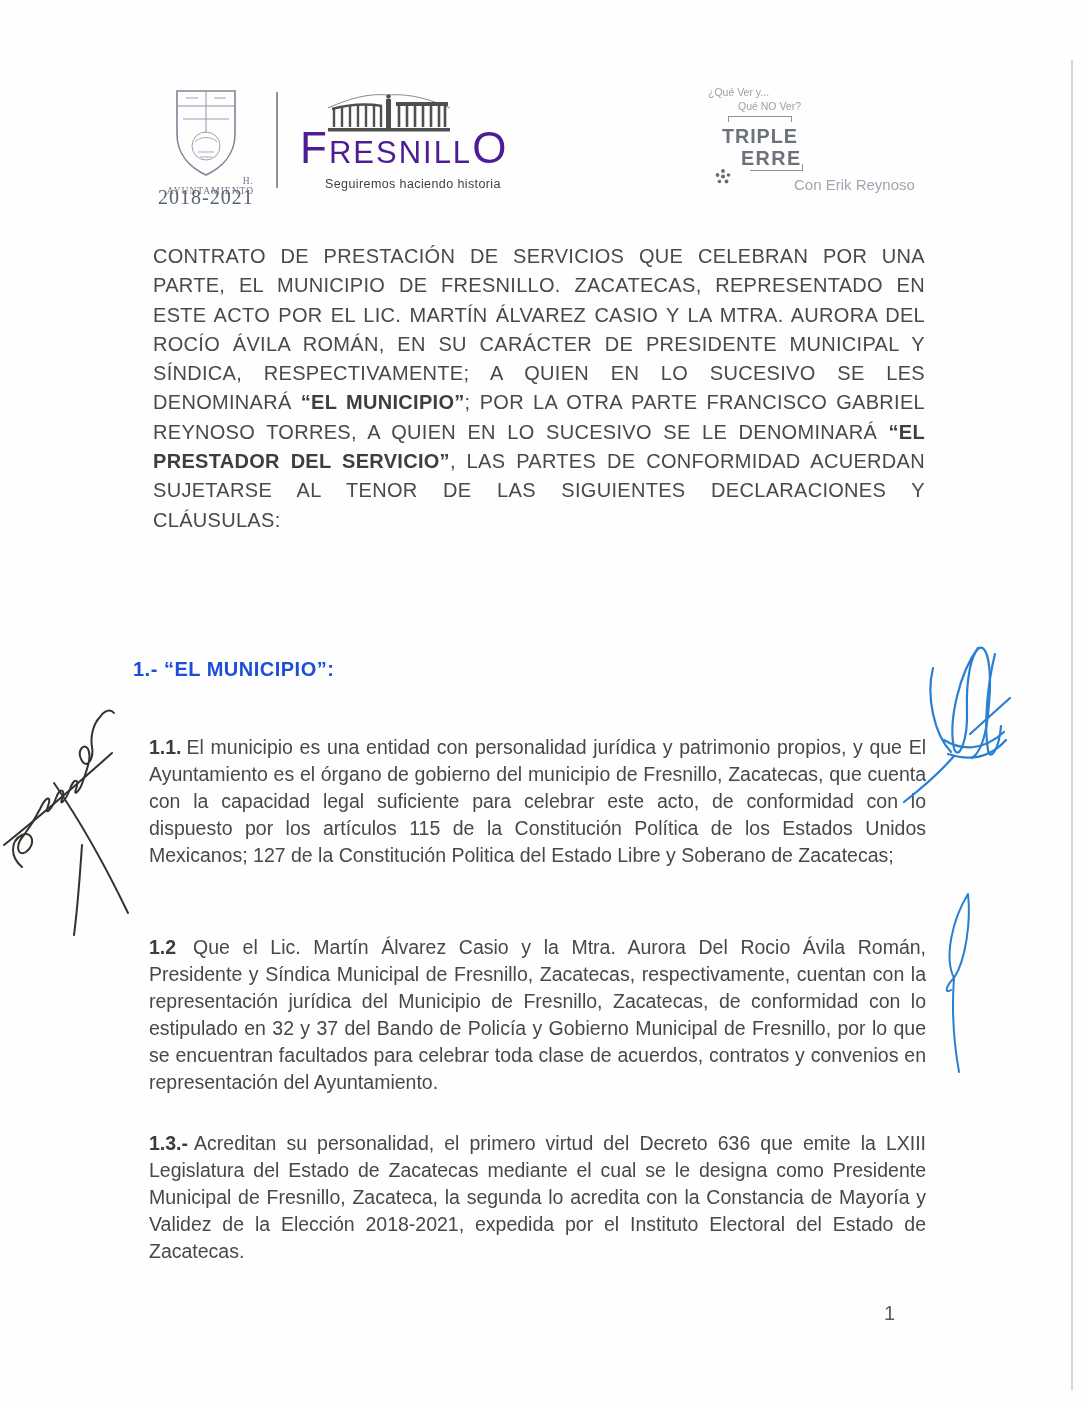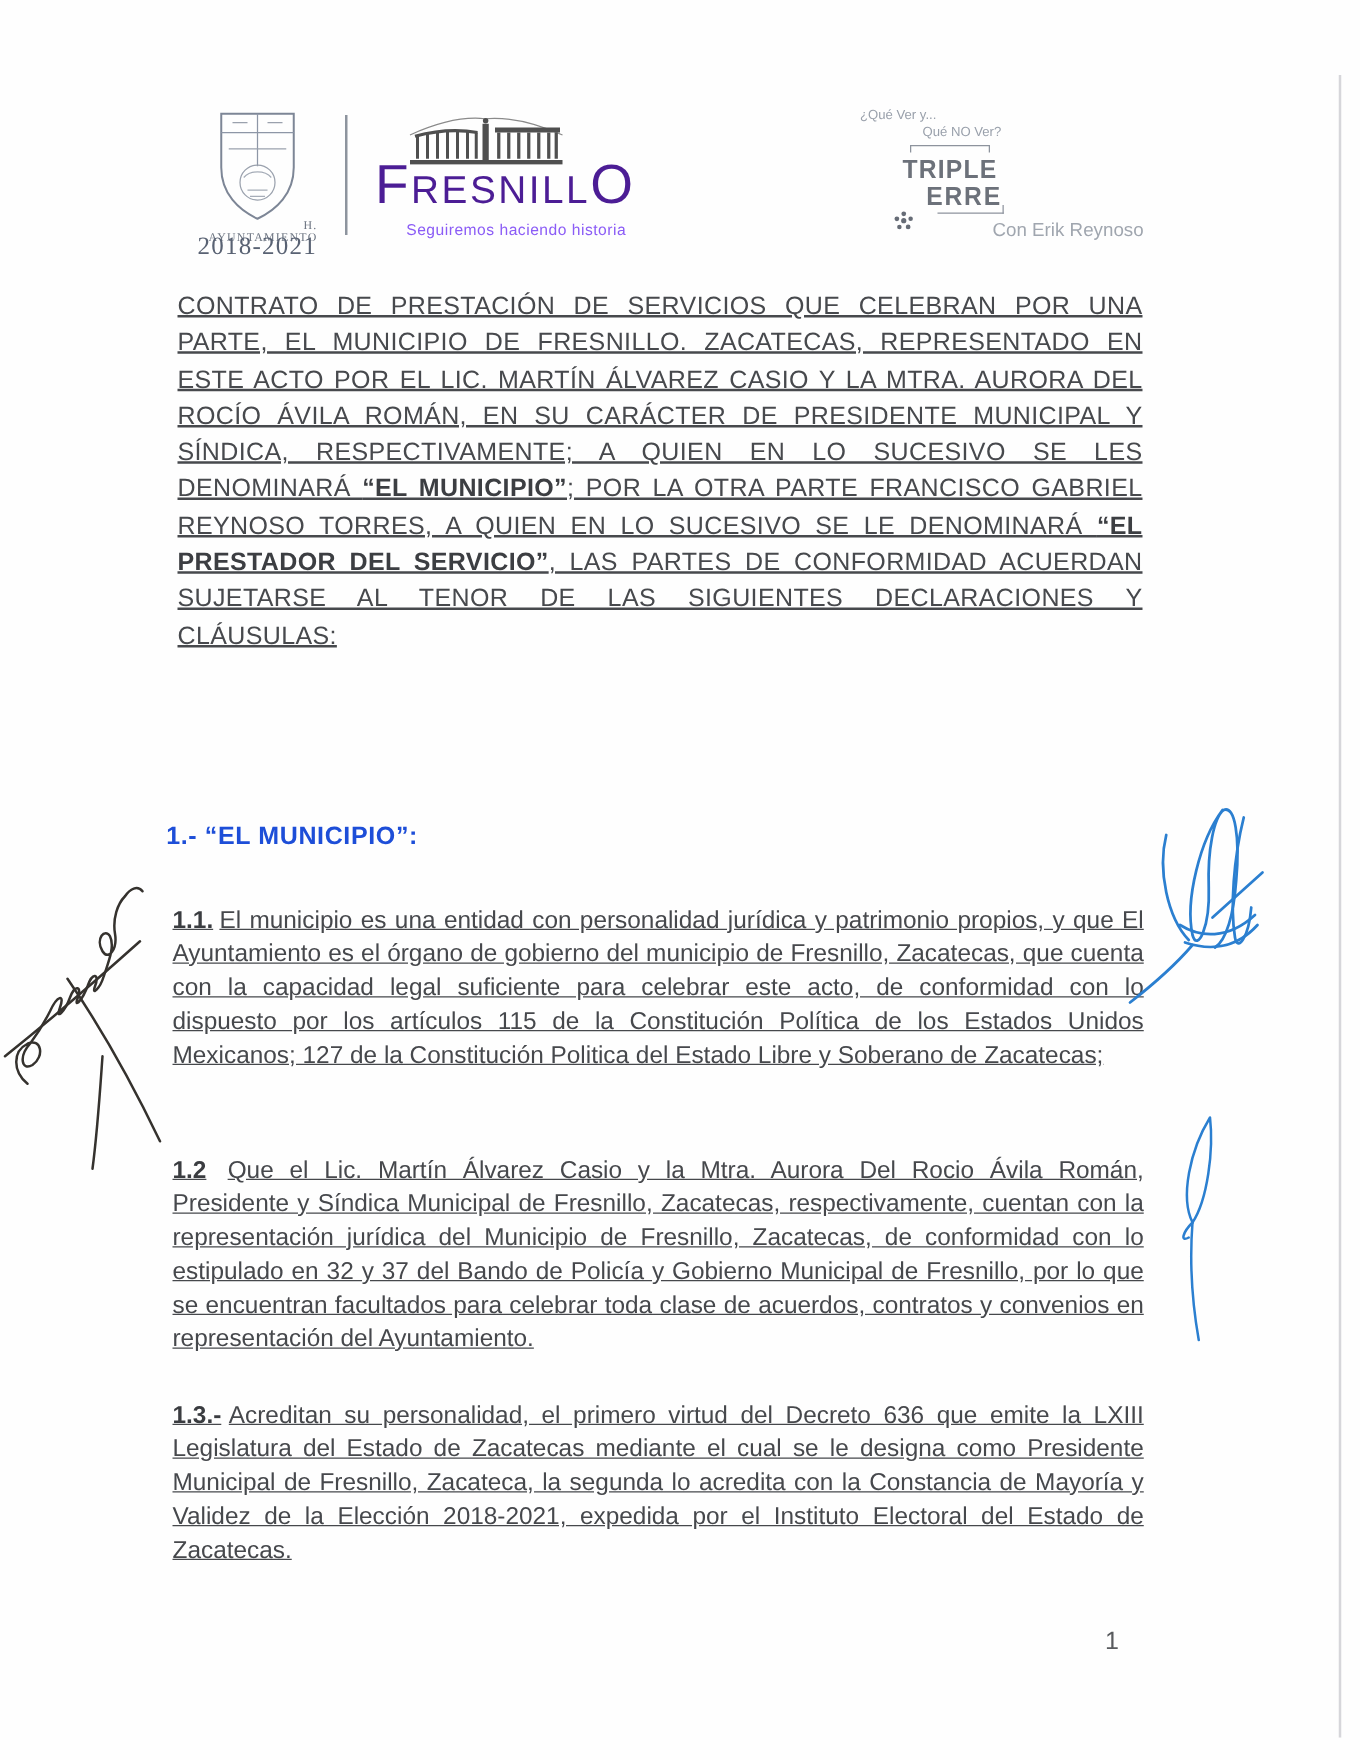--- a/index.html
+++ b/index.html
@@ -12,33 +12,33 @@
   
   .coa-caption1{left:158px;top:176px;width:96px;text-align:right;font-family:"Liberation Serif",serif;
     font-size:9.5px;letter-spacing:1px;color:#6d7582;}
   .coa-caption2{left:158px;top:186px;width:96px;text-align:left;font-family:Liberation Serif, serif;
     font-size:20px;letter-spacing:1px;color:#596273;}
   .header-divider{left:276px;top:92px;width:2px;height:96px;background:#8d949e;}
   .fresnillo-wordmark{left:300px;top:126px;width:200px;font-family:Liberation Sans, sans-serif;
     color:#4c1d95;letter-spacing:2px;white-space:nowrap;}
   .fresnillo-wordmark .big{font-size:44px;line-height:44px;}
   .fresnillo-wordmark .mid{font-size:31px;line-height:44px;}
-  .fresnillo-tagline{left:325px;top:177px;font-size:12.5px;color:#8b5cf6;letter-spacing:0.4px;}
+  .fresnillo-tagline{left:325px;top:177px;font-size:12.5px;color:#404040;letter-spacing:0.4px;}
   .te{color:#6c717a;}
-  .te-top1{left:688px;top:86px;font-size:10.5px;color:#99a0ab;}
+  .te-top1{left:708px;top:86px;font-size:10.5px;color:#99a0ab;}
   .te-top2{left:738px;top:100px;font-size:10.5px;color:#99a0ab;}
   .te-br-top{left:728px;top:116px;width:62px;height:5px;
     border-top:1.5px solid #8d939d;border-left:1.5px solid #8d939d;border-right:1.5px solid #8d939d;}
   .te-name1{left:722px;top:124px;font-size:21px;font-weight:700;letter-spacing:1px;transform:scaleX(.94);transform-origin:left;}
   .te-name2{left:741px;top:146px;font-size:21px;font-weight:700;letter-spacing:1.5px;transform:scaleX(.94);transform-origin:left;}
   .te-br-bot{left:750px;top:164px;width:52px;height:6px;
     border-bottom:1.5px solid #8d939d;border-right:1.5px solid #8d939d;}
   .te-bottom{left:782px;top:176px;font-size:15px;color:#a0a6af;margin-left:12px;}
   
-  .para{position:absolute;margin:5px;text-align:justify;text-decoration:underline;}
+  .para{position:absolute;margin:16px;text-align:justify;}
   .intro{left:137px;top:226px;width:772px;font-size:20px;line-height:29.3px;
     letter-spacing:0.3px;word-spacing:2px;color:#47494d;}
   .intro b{color:#3c3e42;}
   .h-decl{left:137px;top:580px;width:772px;text-align:center;font-size:21px;font-weight:700;
     letter-spacing:7px;color:#3f4145;}
   .h-sec1{left:133px;top:658px;font-size:20px;font-weight:700;letter-spacing:0.5px;color:#1d4ed8;}
   .bodyp{left:133px;width:777px;font-size:19.5px;line-height:27px;color:#46484c;}
   .p11{top:718px;}
   .p12{top:918px;}
   .p13{top:1114px;}

